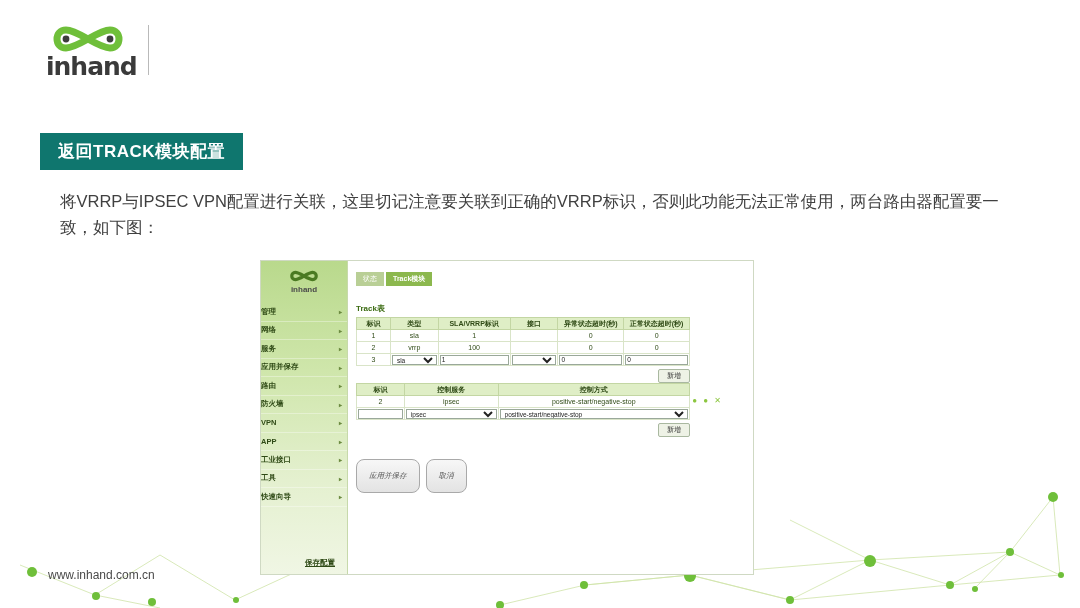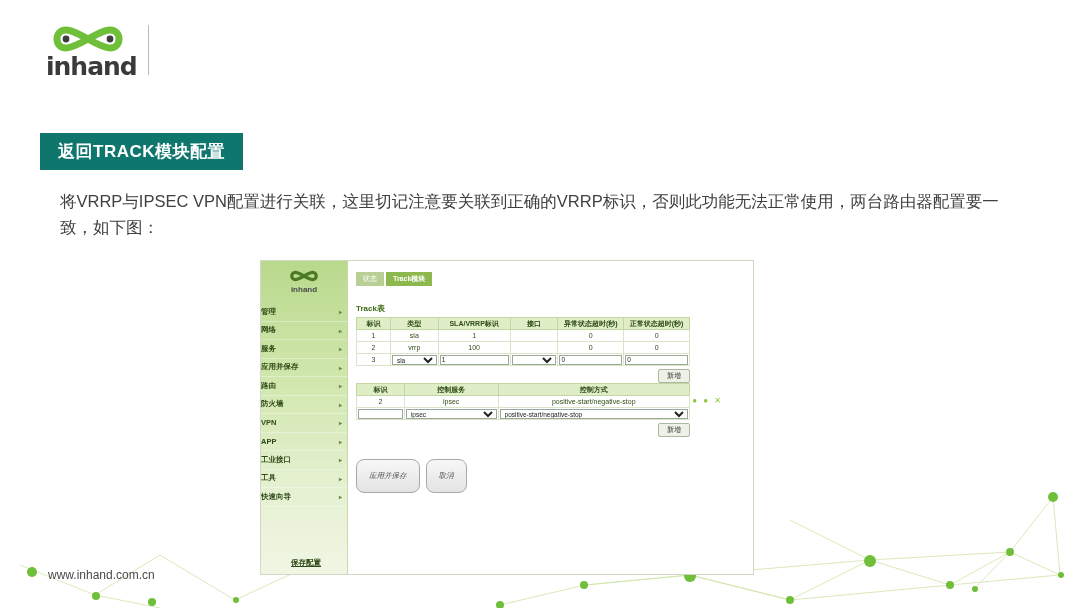--- a/index.html
+++ b/index.html
@@ -50,21 +50,21 @@
   .ui-sb-logo svg { width:30px; height:14px; }
   .ui-sb-logo .w { font-size:8px; font-weight:bold; color:#4a4a4a; }
   .ui-menu { margin-top:2px; }
   .ui-menu-item {
     height:18.5px; display:flex; align-items:center; 
     font-size:7.5px; color:#2f4a16; font-weight:bold; position:relative;
     border-bottom:1px solid rgba(255,255,255,0.35);
   }
   .ui-menu-item .arrow { position:absolute; right:5px; color:#6b8a3f; font-size:6px; }
   .ui-sb-save {
-    position:absolute; bottom:6px; left:2px; width:100%; text-align:center;
+    position:absolute; bottom:6px; left:16px; width:100%; text-align:center;
     font-size:7.5px; font-weight:bold; color:#2f4a16; text-decoration:underline;
   }
 
   .ui-main { flex:1; position:relative; }
   .ui-topbar { height:40px; background:#ffffff; padding:6px 0 0 8px; }
   .ui-crumb { font-size:8px; font-weight:bold; color:#3b6b12; }
   .ui-tabs { display:flex; margin-top:5px; }
   .ui-tab {
     font-size:7px; padding:2px 7px; color:#ffffff; background:#b9cf96; margin-right:2px;
   }

